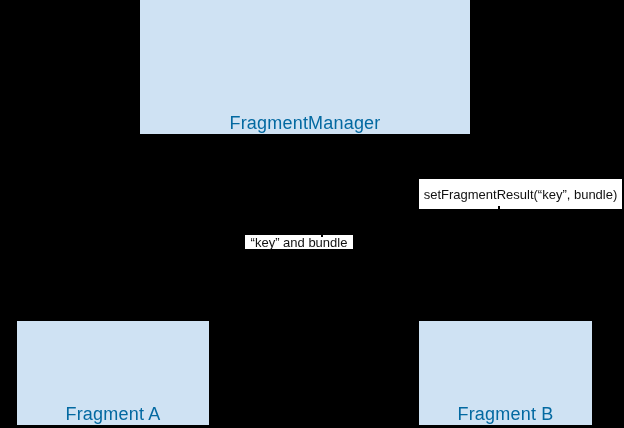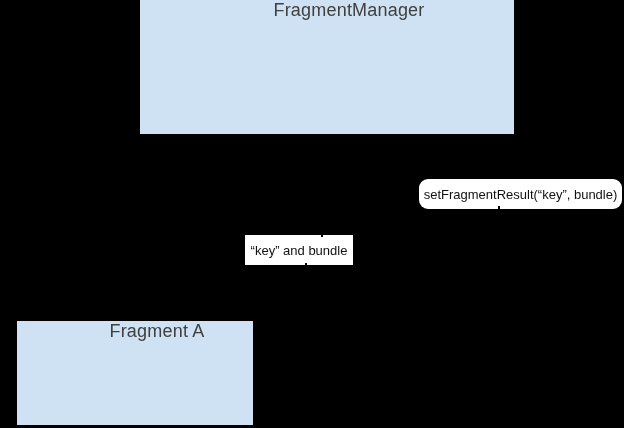--- a/index.html
+++ b/index.html
@@ -18,46 +18,45 @@
   .arrow-layer {
     position: absolute;
     left: 0; top: 0;
     width: 624px; height: 428px;
     z-index: 1;
   }
   .node {
     position: absolute;
     background: #cfe2f3;
     display: flex;
-    align-items: flex-start;
+    align-items: flex-end;
     justify-content: center;
     font-size: 18px;
-    color: #404040;
+    color: #0369a1;
     z-index: 2;
     letter-spacing: 0.2px;
-    padding-left: 44px;
   }
   .node-manager { left: 140px; top: 0px;   width: 330px; height: 134px; }
   .node-a       { left: 17px;  top: 321px; width: 192px; height: 104px; }
   .node-b       { left: 419px; top: 321px; width: 173px; height: 104px; }
 
   .edge-label {
     position: absolute;
     background: #ffffff;
     color: #111111;
     font-size: 13px;
     display: flex;
     align-items: center;
     justify-content: center;
     white-space: nowrap;
     z-index: 3;
   }
   .label-listener { left: 2px;   top: 169px; width: 202px; height: 26px; }
-  .label-result   { left: 419px; top: 179px; width: 203px; height: 30px; border-radius: 9px; }
-  .label-bundle   { left: 245px; top: 235px; width: 108px; height: 30px; }
+  .label-result   { left: 419px; top: 179px; width: 203px; height: 30px; }
+  .label-bundle   { left: 245px; top: 235px; width: 108px; height: 14px; }
 
   
   .tick {
     position: absolute;
     width: 2px;
     height: 3px;
     background: #000000;
     z-index: 4;
   }
   .tick-l-top { left: 85px;  top: 168px; }
@@ -83,20 +82,23 @@
   </svg>
 
   <div class="node node-manager">
     <span>FragmentManager</span>
   </div>
 
   <div class="node node-a">
     <span>Fragment A</span>
   </div>
 
+  <div class="node node-b">
+    <span>Fragment B</span>
+  </div>
 
 
   <div class="edge-label label-result">
     <span>setFragmentResult(“key”, bundle)</span>
   </div>
 
   <div class="edge-label label-bundle">
     <span>“key” and bundle</span>
   </div>
 

